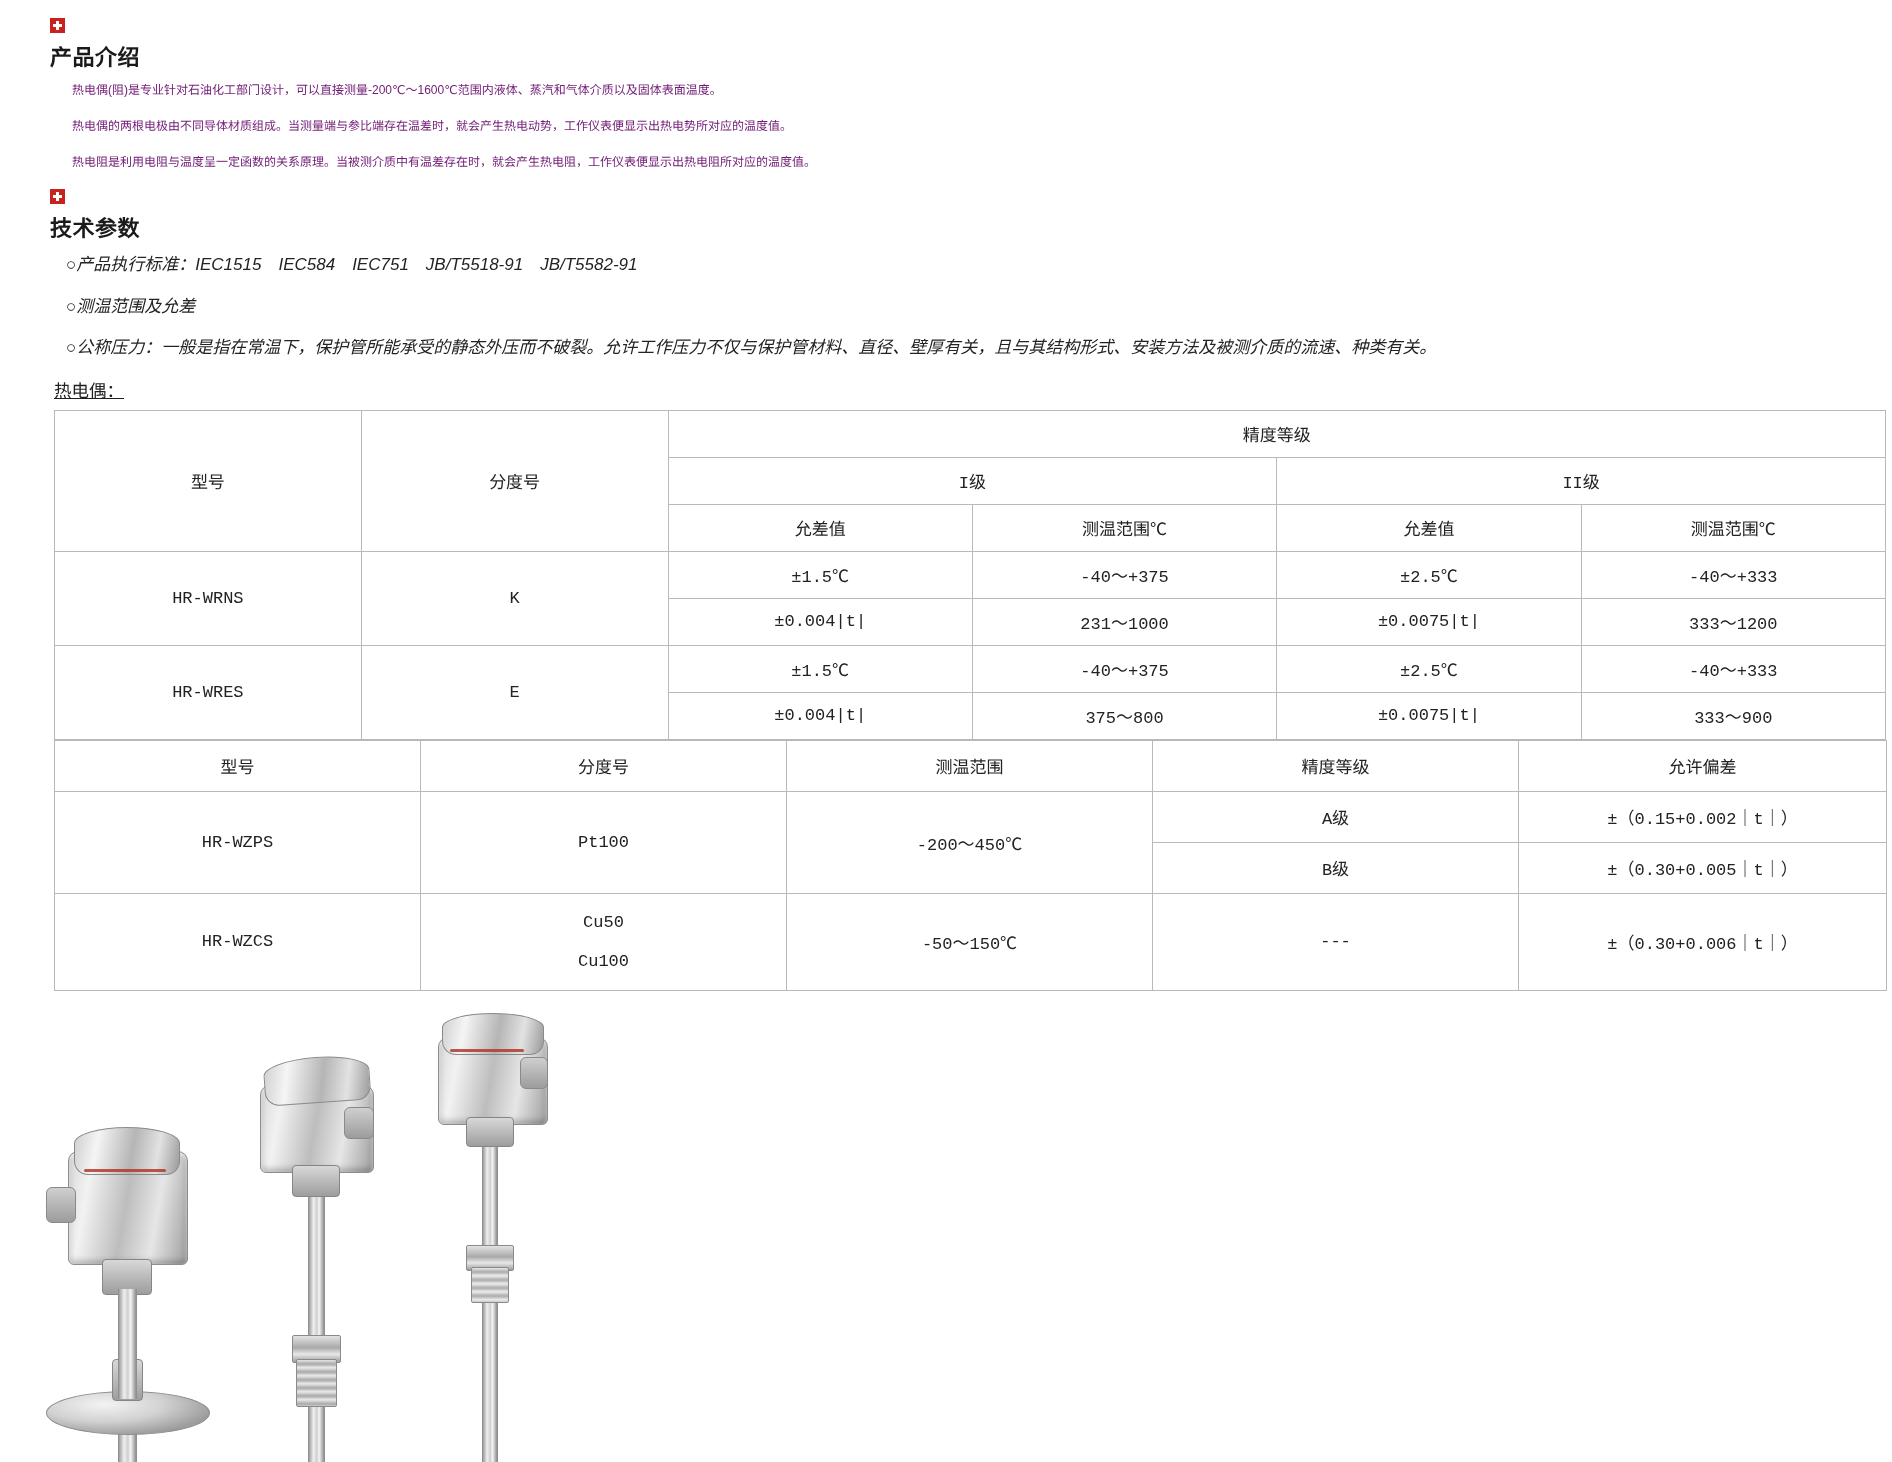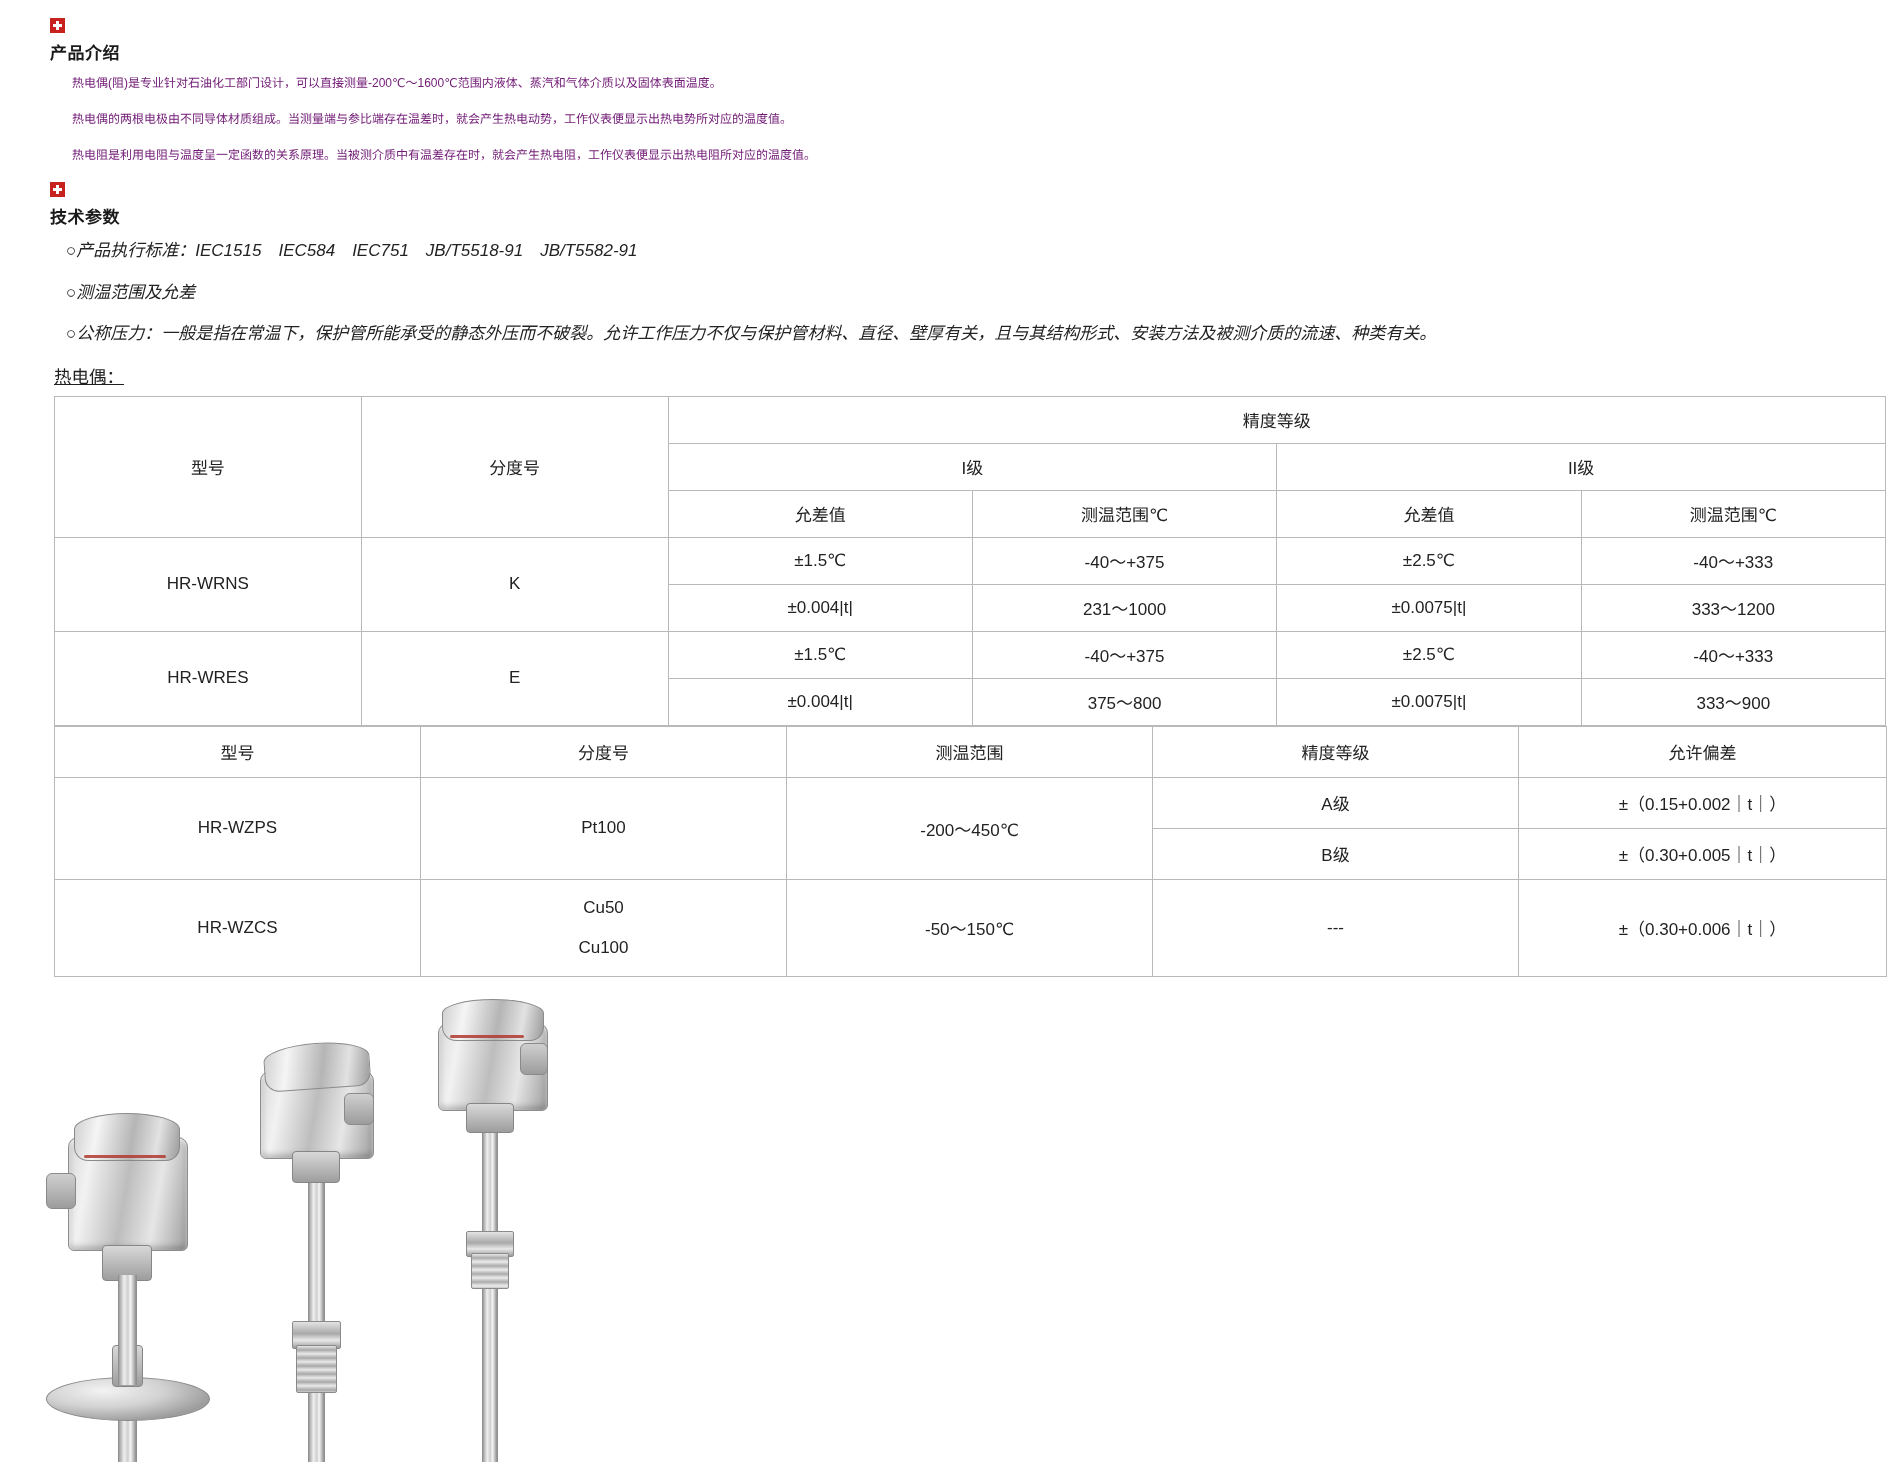--- a/index.html
+++ b/index.html
@@ -46,21 +46,21 @@
     content: "";
     position: absolute;
     left: 6px;
     top: 3px;
     width: 3px;
     height: 9px;
     background: #ffffff;
   }
   .sec-title {
     font-weight: bold;
-    font-size: 17px;
+    font-size: 22px;
     color: #1a1a1a;
     margin-left: 22px;
     letter-spacing: 0.5px;
   }
   p.para {
     margin: 0 0 18px 0;
     padding-left: 44px;
     font-size: 12px;
     line-height: 1.5;
     color: #701a75;
@@ -88,20 +88,21 @@
   }
   table td, table th {
     border: 1px solid #b9b9b9;
     text-align: center;
     vertical-align: middle;
     font-weight: normal;
     font-size: 17px;
     color: #222222;
     height: 42px;
     padding: 2px 0;
+    font-family: Liberation Mono, monospace;
   }
   .t1 td { height: 42px; }
   .t2 td { height: 46px; }
   .photo-area {
     margin-top: 18px;
     margin-left: 10px;
     position: relative;
     height: 620px;
     width: 520px;
   }

